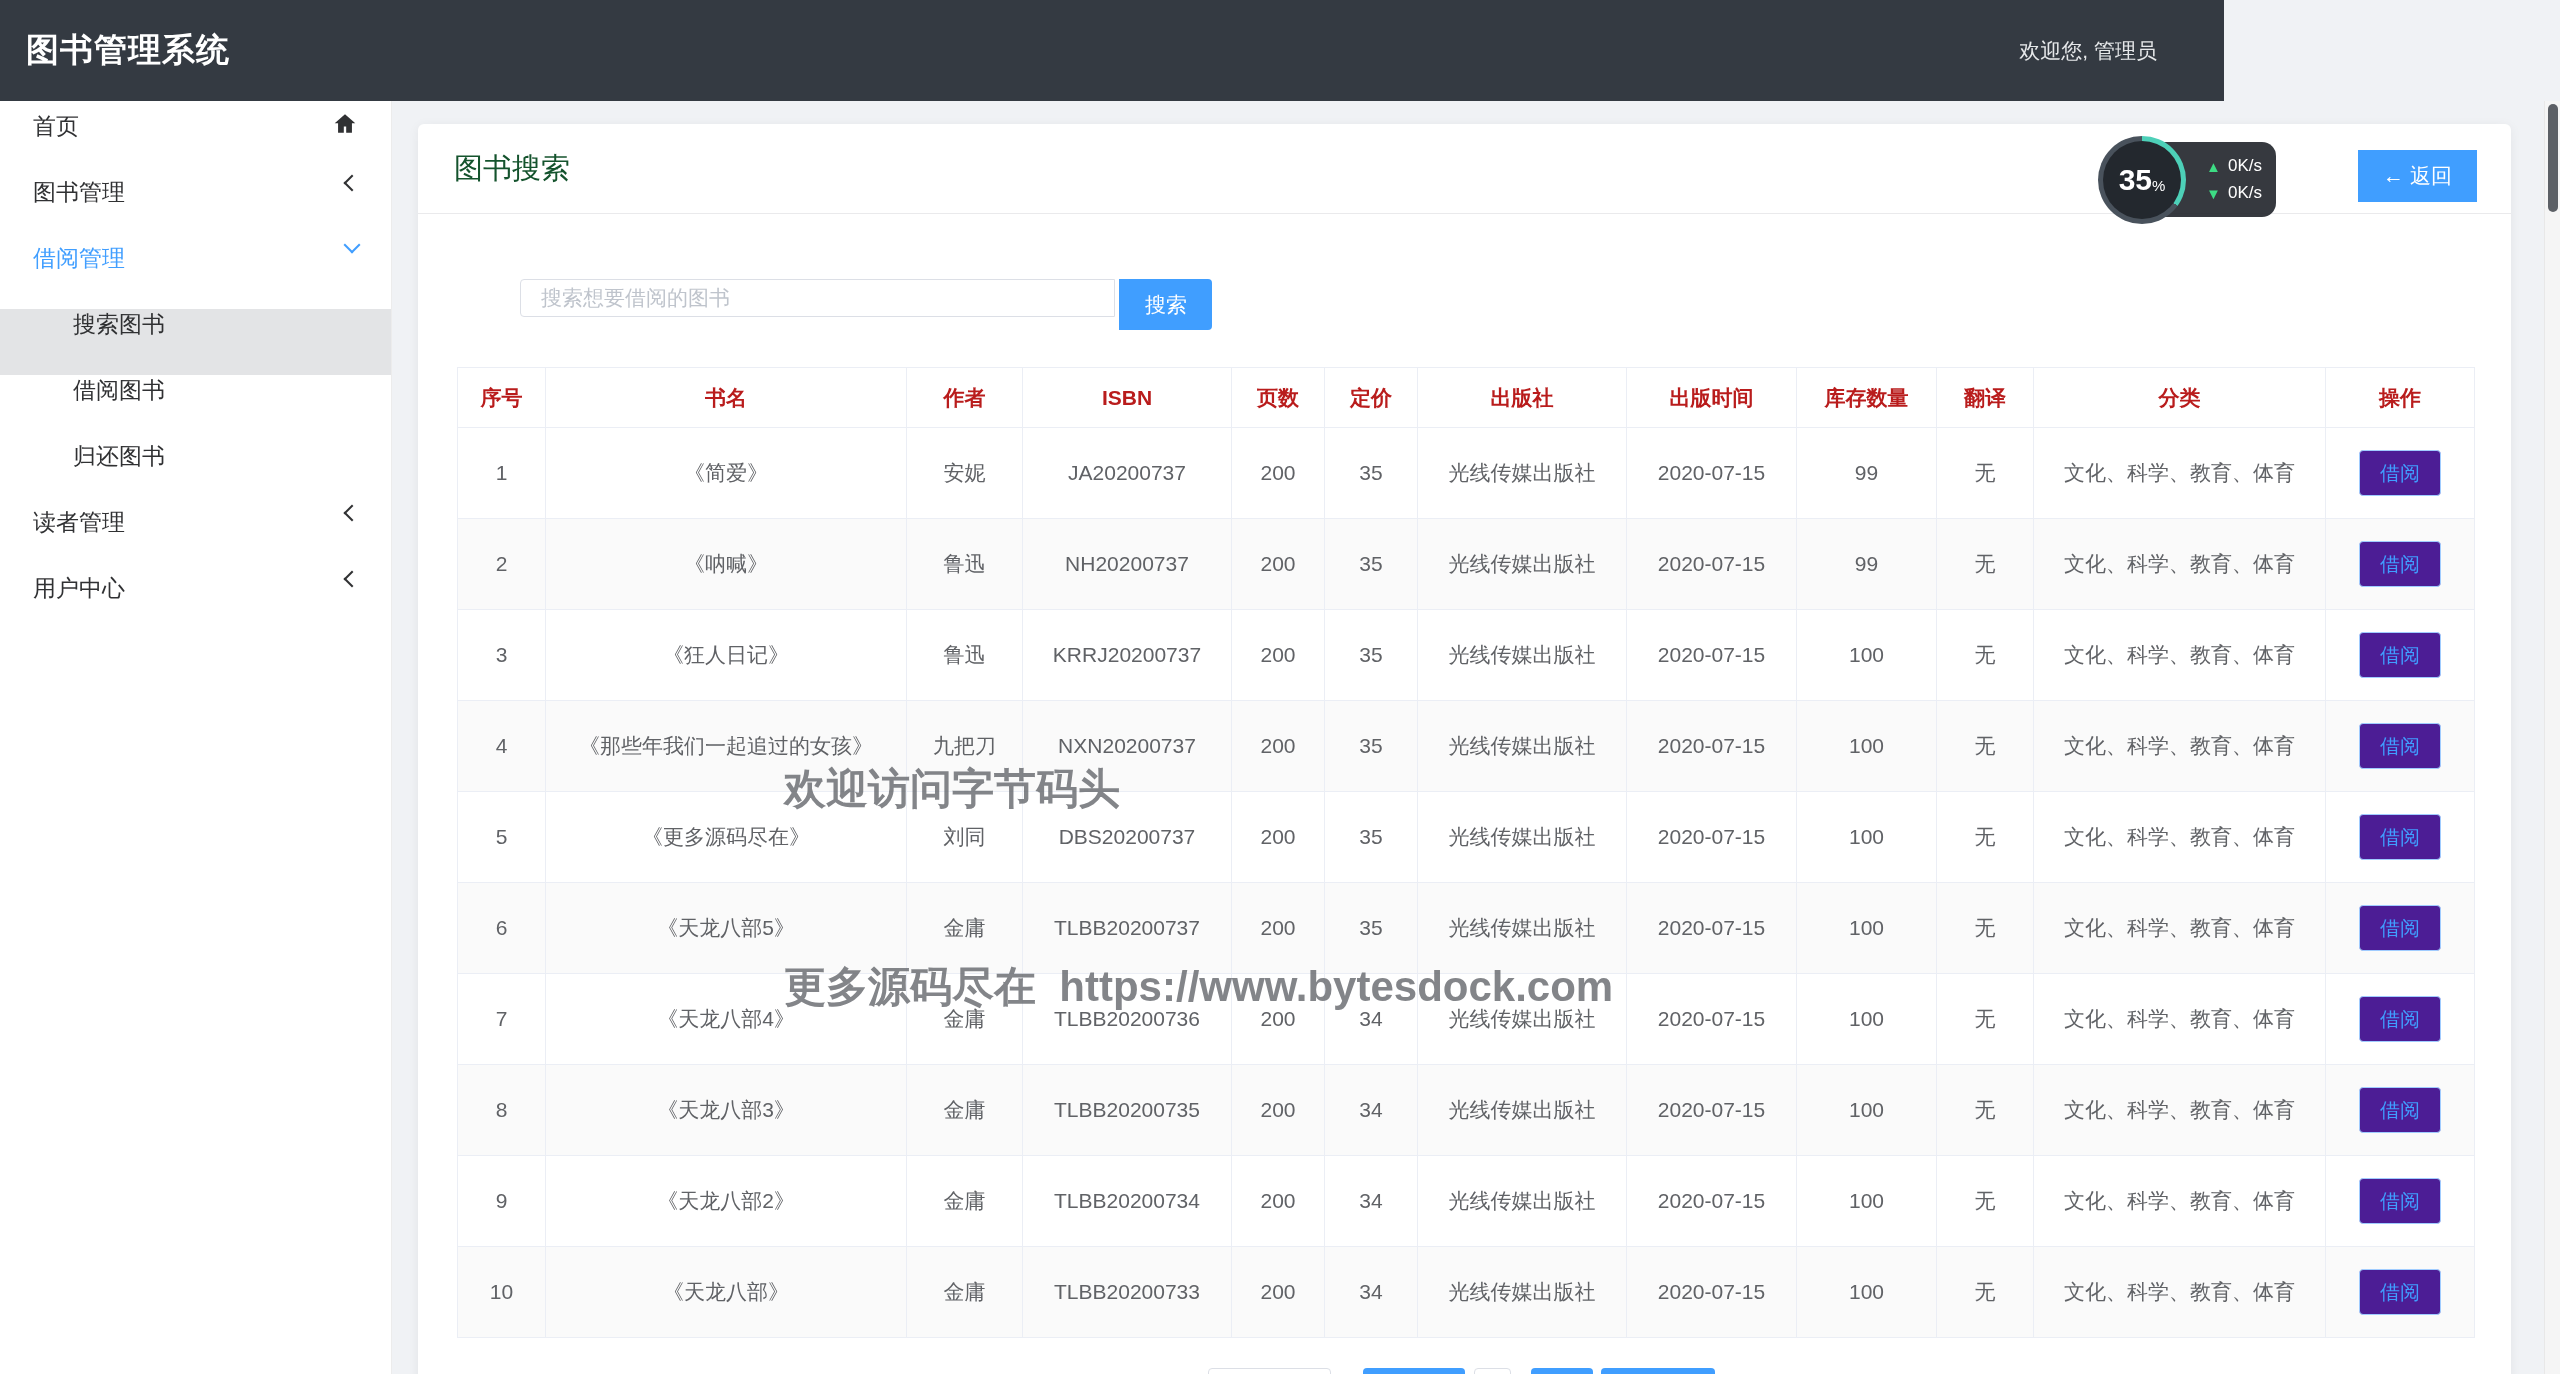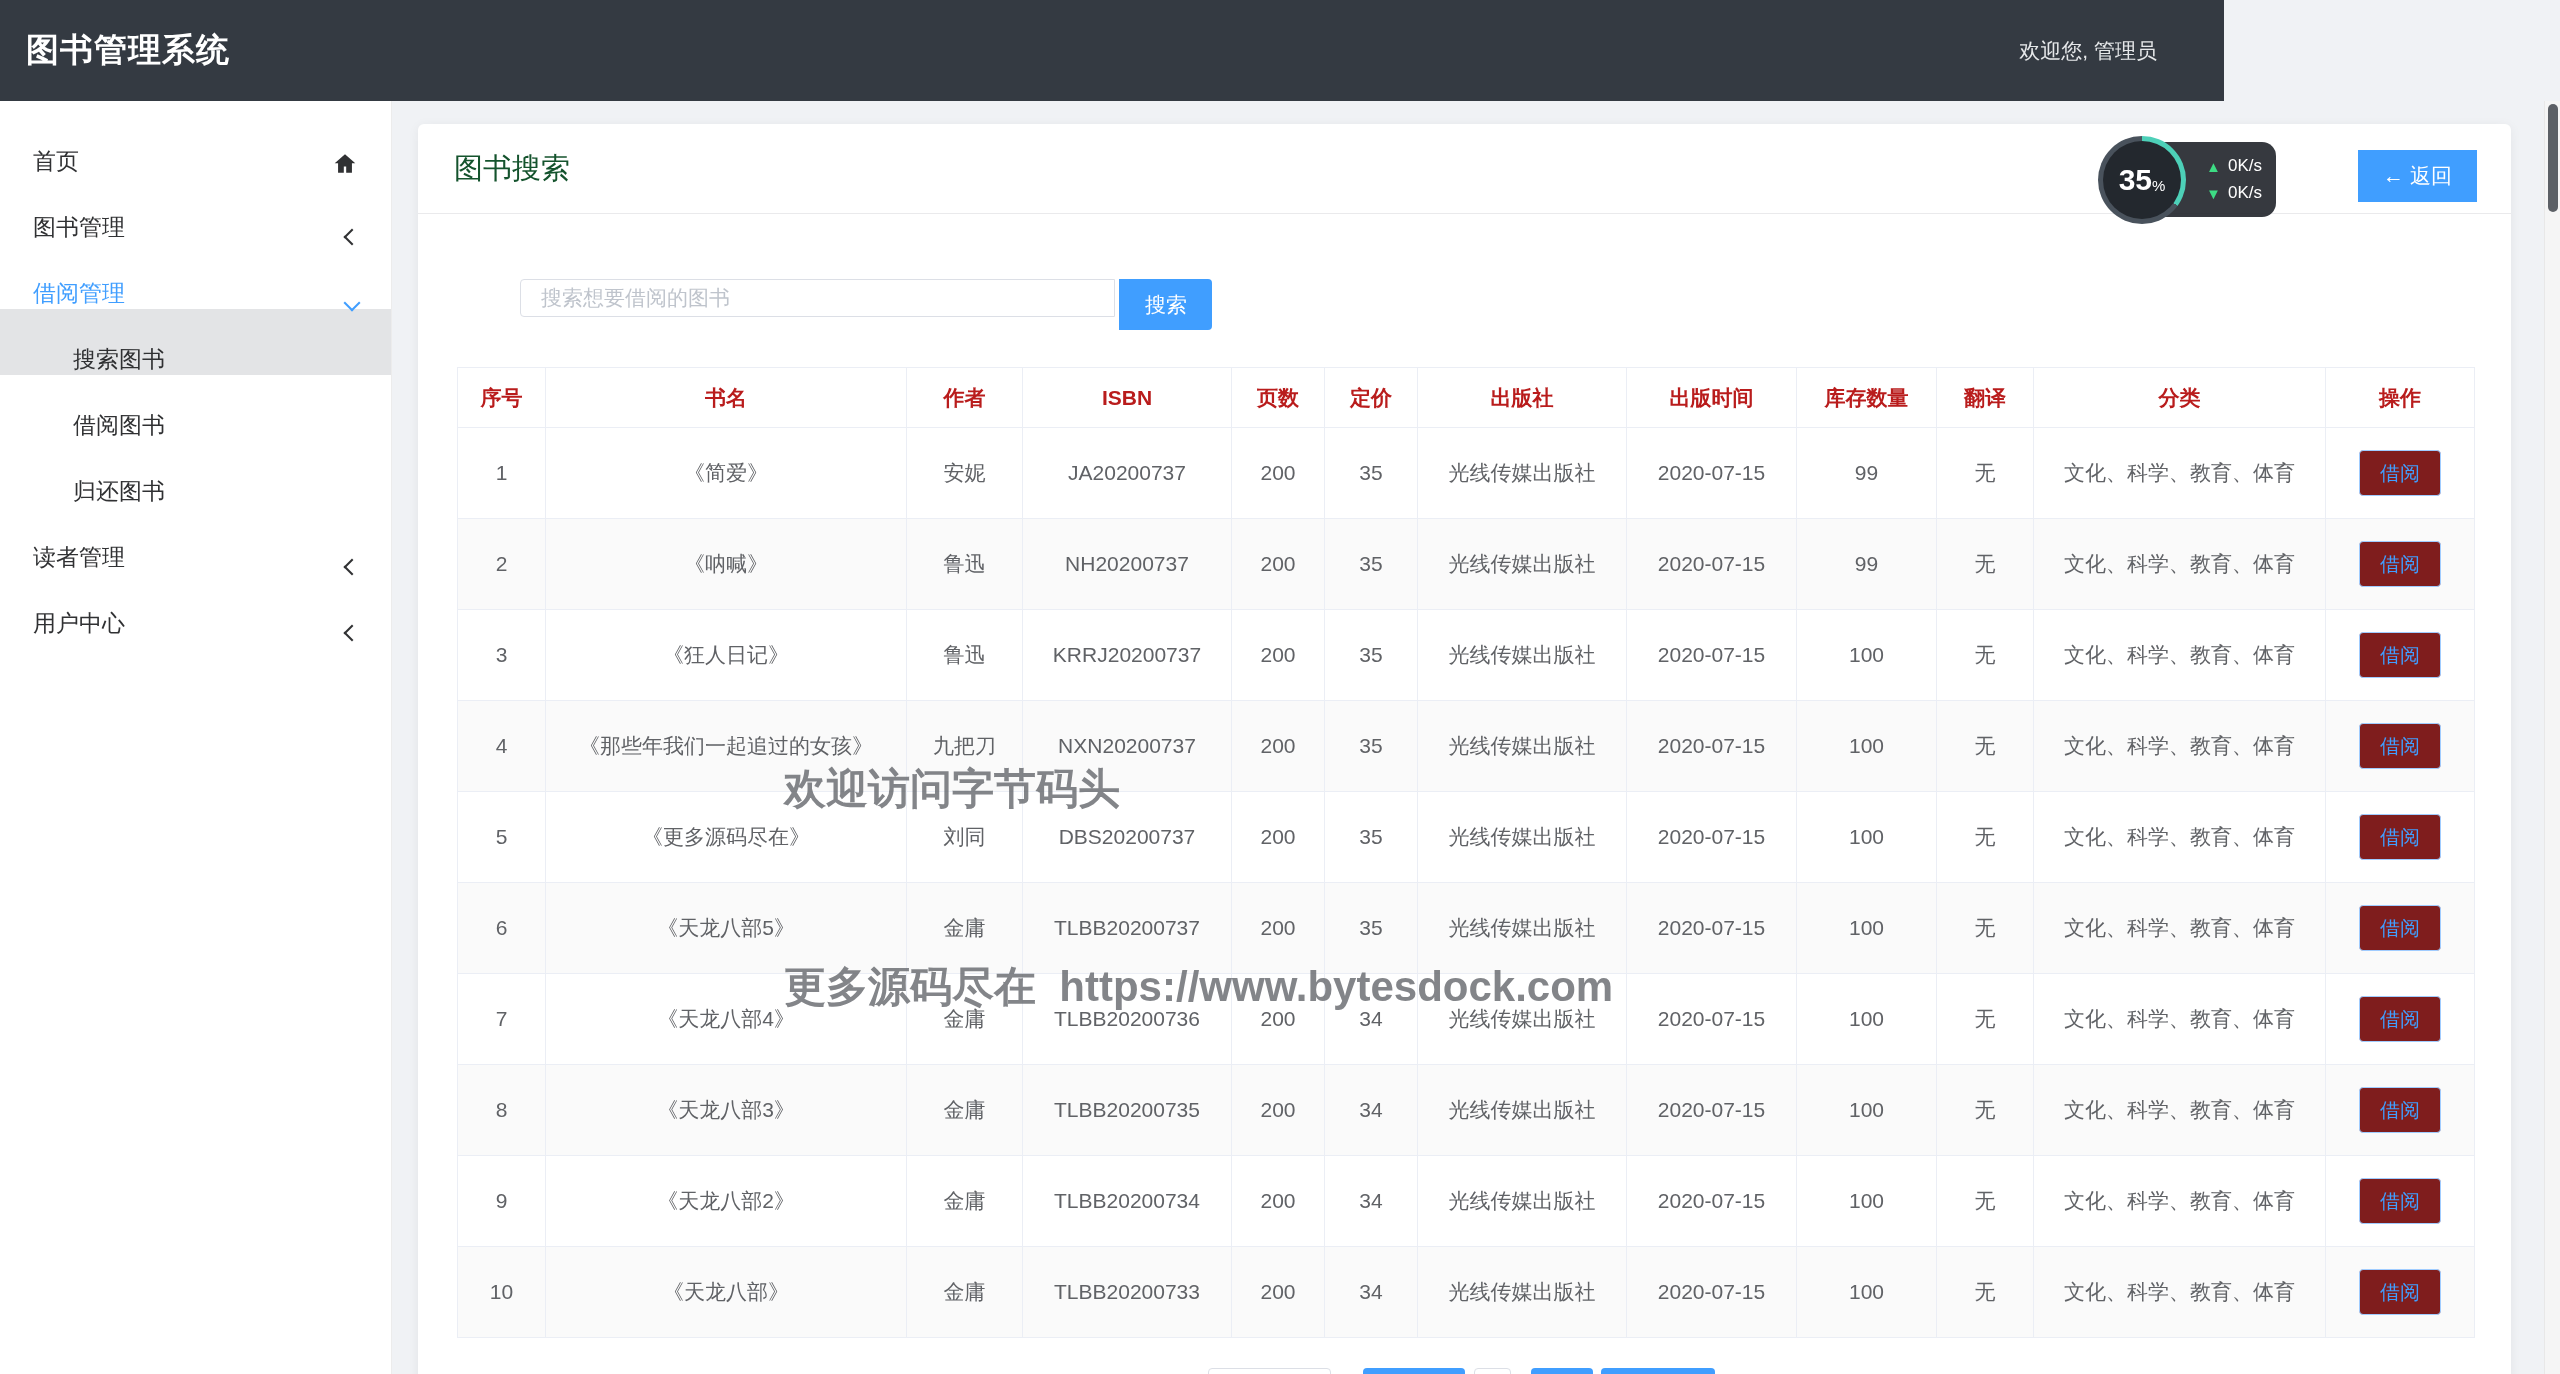--- a/index.html
+++ b/index.html
@@ -21,21 +21,21 @@
   .app-title { font-size:33px; font-weight:600; letter-spacing:1px; }
   .user-greeting { font-size:21px; color:#e6e8ea; }
 
   
   .sidebar {
     position:absolute; left:0; top:101px; bottom:0; width:392px;
     background:#fff; z-index:5; padding-top:10px;
     border-right:1px solid #ececec;
   }
   .side-item {
-    height:66px; display:flex; align-items:flex-end; justify-content:space-between;
+    height:66px; display:flex; align-items:flex-start; justify-content:space-between;
     padding:0 33px; font-size:23px; color:#303133; cursor:pointer;gap:31px;
   }
   .side-item.sub { padding-left:73px; }
   .side-item.selected { background:#e3e4e6; }
   .side-item.open { color:#409eff; }
   .chev {
     width:12px; height:12px; display:inline-block;
     border-right:2.5px solid currentColor; border-bottom:2.5px solid currentColor;
     flex:none;
   }
@@ -81,21 +81,21 @@
     font-size:21px; color:#606266;
   }
   .book-table th, .book-table td {
     border:1px solid #ebeef5; text-align:center; padding:0 8px;
     overflow:hidden; white-space:nowrap;
   }
   .book-table th { height:60px; font-weight:700; color:#b91c1c; background:#fff; }
   .book-table td { height:91px; background:#fff; }
   .book-table tr.striped td { background:#fafafa; }
   .borrow-btn {
-    width:82px; height:46px; background:#7f1d1d; color:#409eff;
+    width:82px; height:46px; background:#4c1d95; color:#409eff;
     border:1px solid #a0ccff; border-radius:4px; font-size:20px;
     cursor:pointer; font-family:inherit;
   }
 
   
   .watermark {
     position:absolute; left:784px; top:624px; z-index:25;
     font-size:42px; font-weight:700; line-height:66px;
     color:rgba(100,103,107,0.8); white-space:pre; pointer-events:none;
   }

